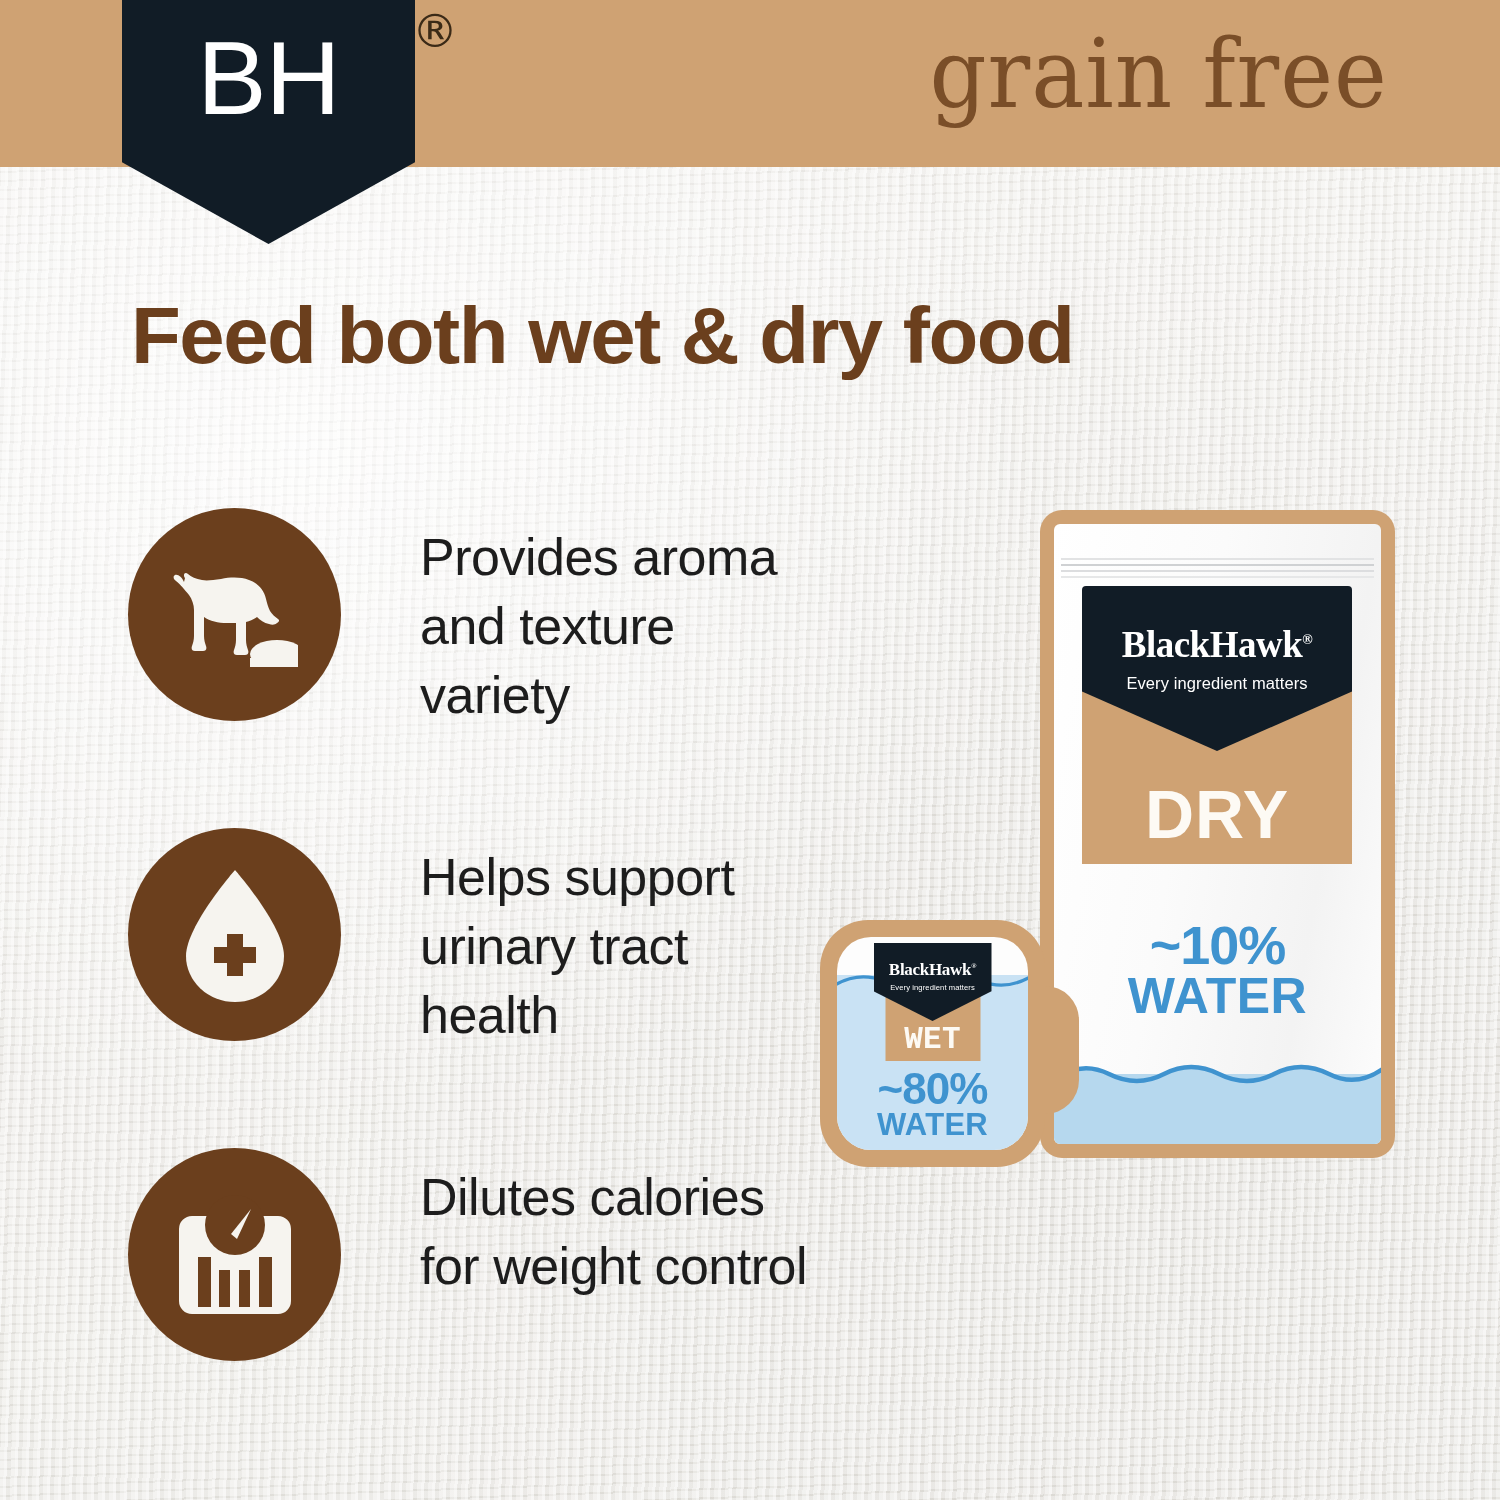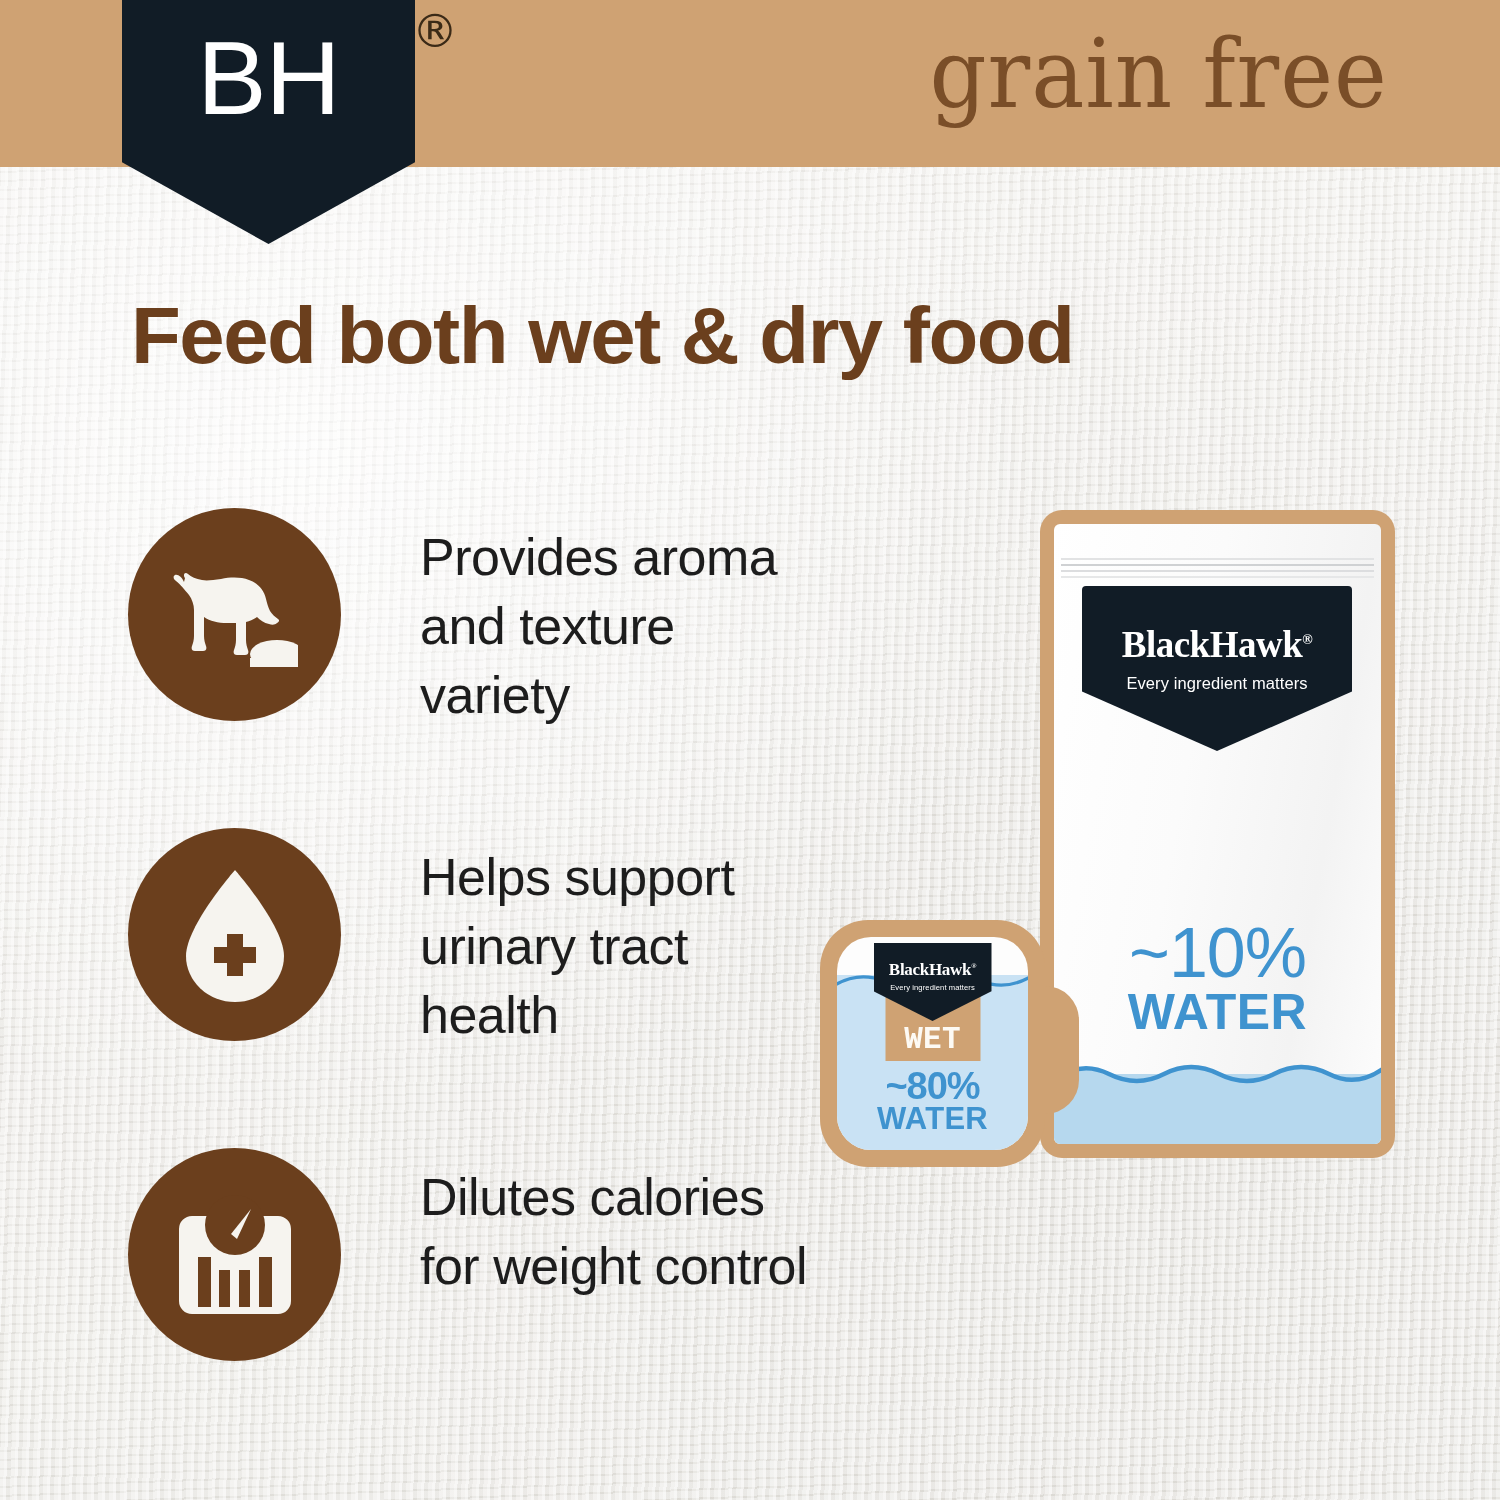--- a/index.html
+++ b/index.html
@@ -223,21 +223,21 @@
   }
 
   .dry-pct {
     position: absolute;
     left: 0; right: 0; top: 395px;
     text-align: center;
     color: #3f93cf;
     line-height: 0.98;
   }
   .dry-pct .big {
-    font-size: 70px; font-weight: 400; letter-spacing: -1px;
+    font-size: 54px; font-weight: 700; letter-spacing: -1px;
     display: block;
   }
   .dry-pct .small {
     font-size: 50px; font-weight: 700; letter-spacing: 0.5px;
     display: block;
   }
 
   .dry-water {
     position: absolute;
     left: 0; right: 0; bottom: 0;
@@ -329,21 +329,21 @@
     letter-spacing: 0.3px;
     font-family: Liberation Mono, monospace;
   }
   .wet-pct {
     position: absolute;
     left: 0; right: 0; top: 131px;
     text-align: center;
     color: #3f93cf;
     line-height: 0.95;
   }
-  .wet-pct .big { display: block; font-size: 38px; font-weight: 700; letter-spacing: -1px; }
+  .wet-pct .big { display: block; font-size: 44px; font-weight: 700; letter-spacing: -1px; }
   .wet-pct .small { display: block; font-size: 31px; font-weight: 700; letter-spacing: 0.3px; }
 </style>
 </head>
 <body>
 
 <div id="stage">
 
   <div class="top-band"></div>
 
   <div class="bh-badge">
@@ -401,20 +401,23 @@
     <div class="dry-bag">
       <div class="dry-bag-inner">
 
         <div class="zipper">
           <i></i>
             <i></i>
             <i></i>
             <i></i>
         </div>
 
+        <div class="dry-tan-panel">
+          <div class="dry-word">DRY</div>
+        </div>
 
         <div class="dry-shield">
           <div class="bh-logo-lg"><span>BlackHawk</span><sup>®</sup></div>
           <div class="bh-tag-lg">Every ingredient matters</div>
         </div>
 
         <div class="dry-pct">
           <span class="big">~10%</span>
           <span class="small">WATER</span>
         </div>

